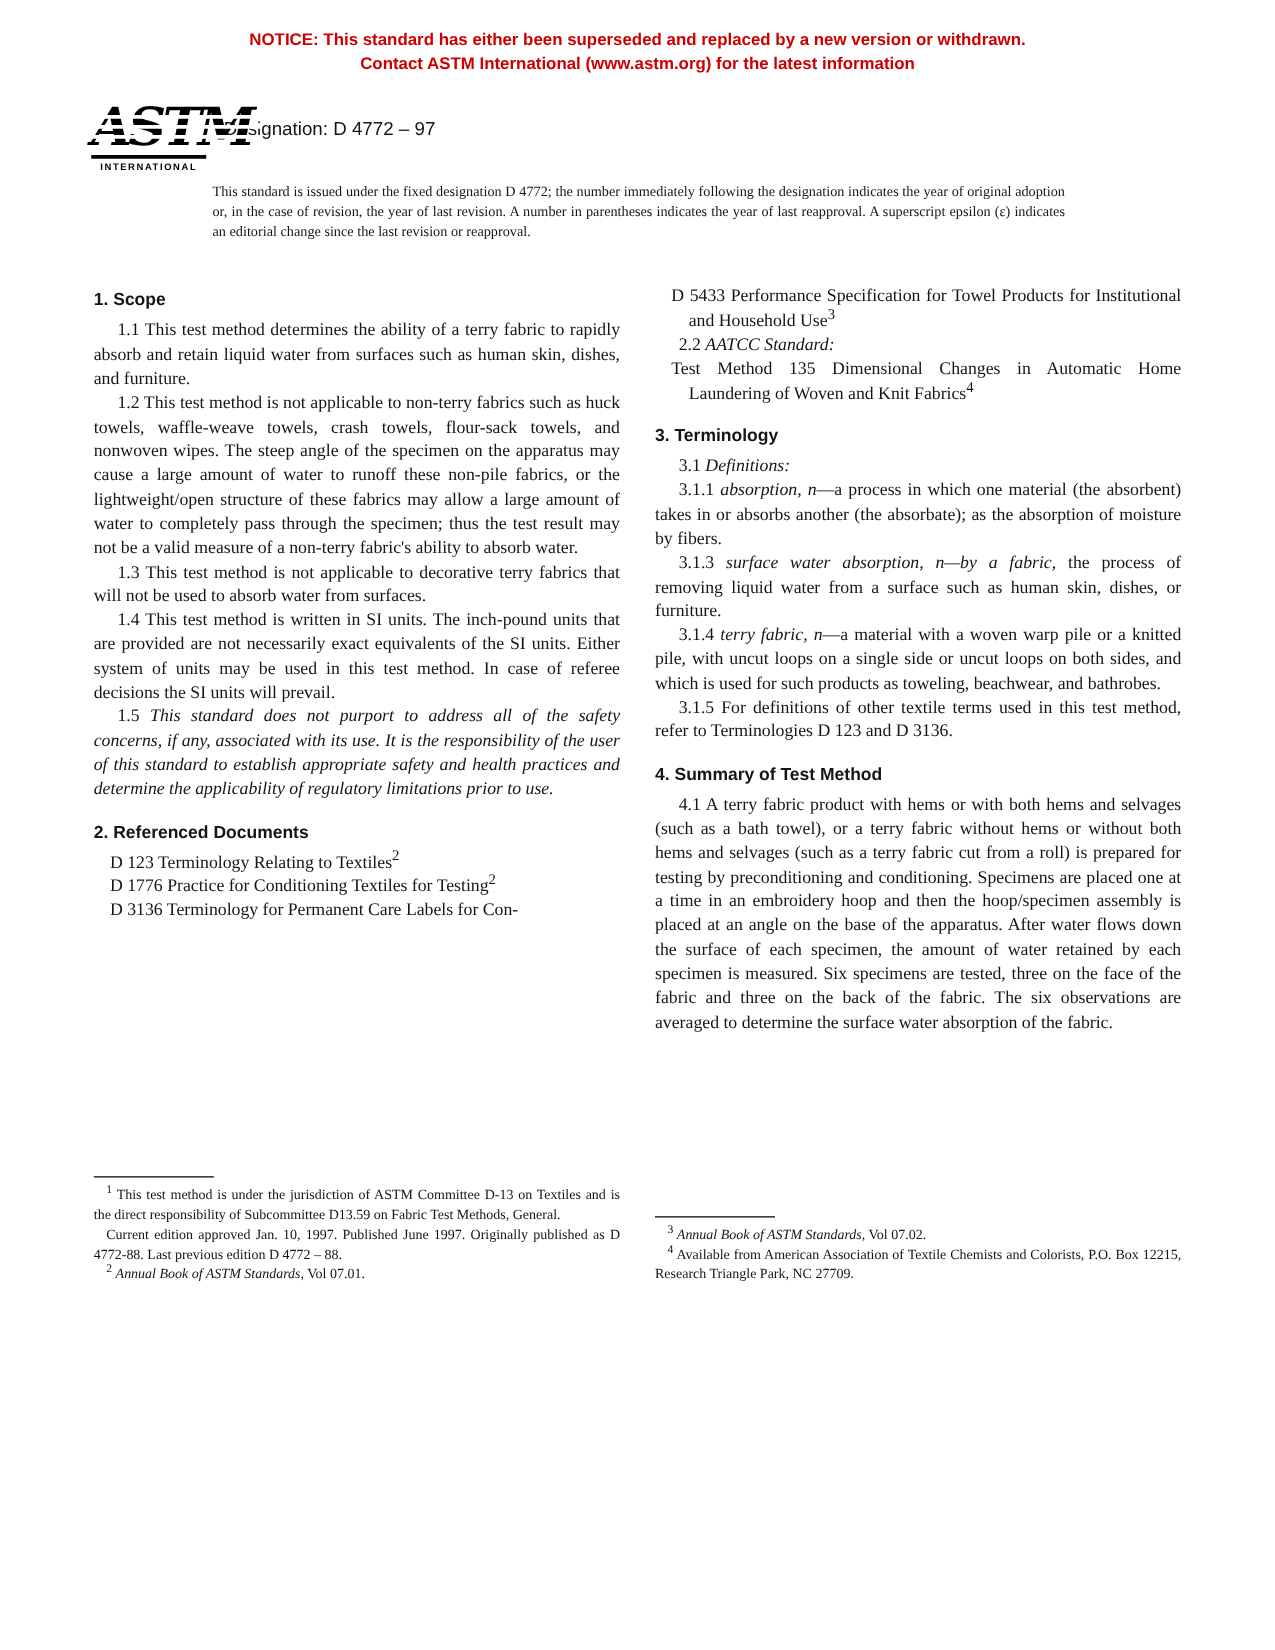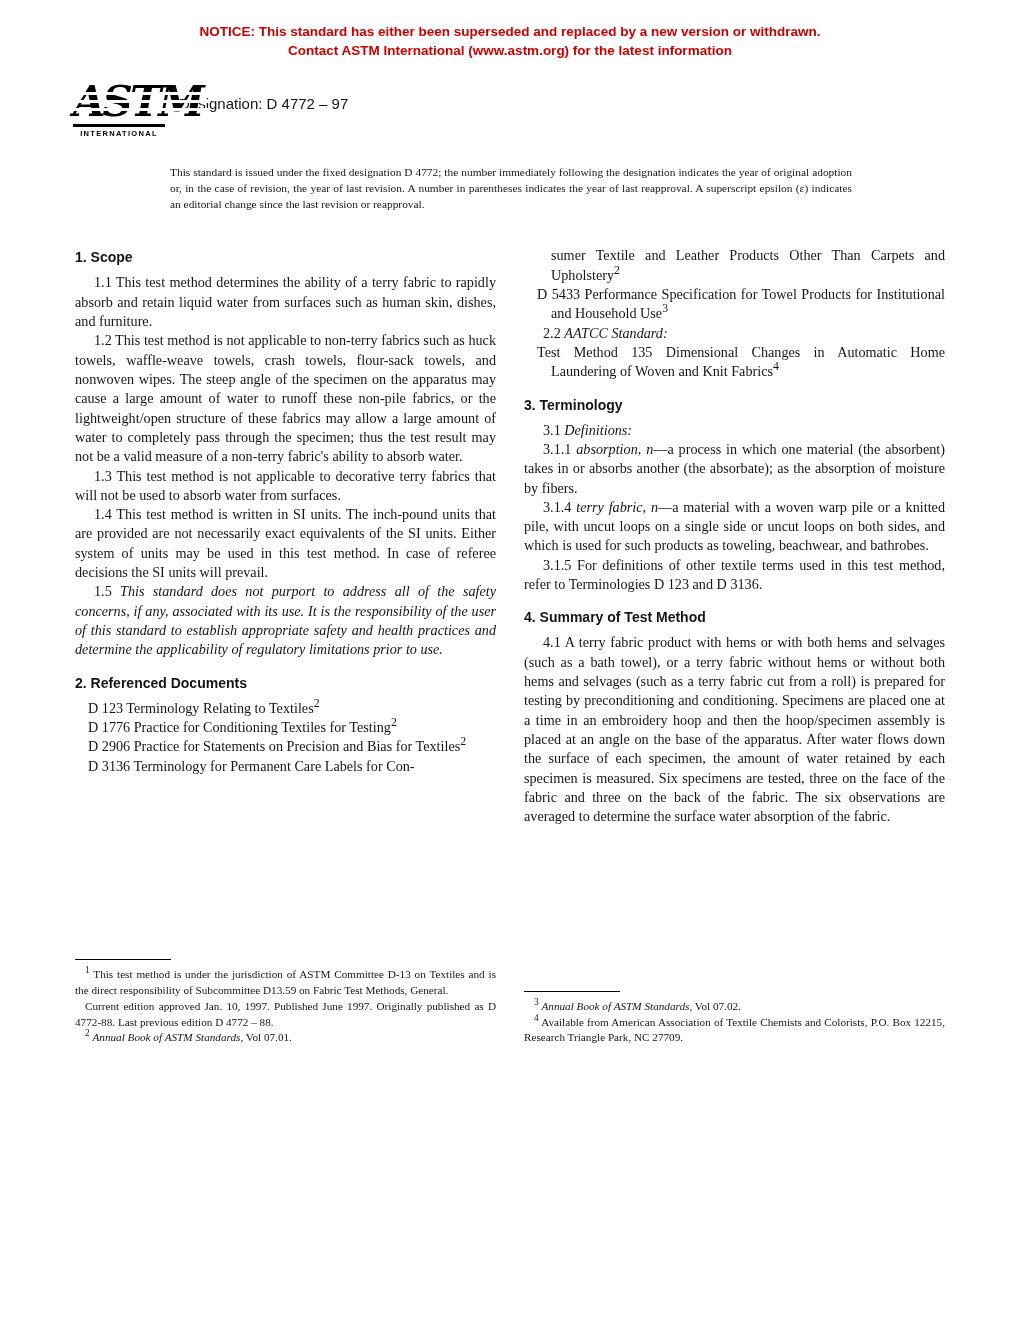--- a/index.html
+++ b/index.html
@@ -42,21 +42,21 @@
     font-family: "Liberation Sans", sans-serif;
     font-weight: 400; font-size: 15px;
   }
 
   .title-block { margin: 32px 0 0 170px; font-family: "Liberation Sans", sans-serif; font-weight: 700; }
   .title-line1 { font-size: 17px; line-height: 1.25; }
   .title-line2 { font-size: 19.5px; line-height: 1.3; }
   .title-line2 sup { font-size: 12px; vertical-align: super; }
 
   .issued-note {
-    margin: 26px 0 0 170px; width: 682px;
+    margin: 8px 0 0 170px; width: 682px;
     font-size: 11.4px; line-height: 1.42; text-align: justify;
   }
 
   .columns { display: flex; gap: 28px; margin: 34px 75px 0 75px; }
   .col {
     width: 421px; min-height: 800px;
     display: flex; flex-direction: column;
     font-size: 14.2px; line-height: 1.36; text-align: justify; justify-content: flex-end;
   }
   .sec-heading {
@@ -118,39 +118,38 @@
       <div class="sec-heading first">1.  Scope</div>
       <p class="para">1.1  This test method determines the ability of a terry fabric to rapidly absorb and retain liquid water from surfaces such as human skin, dishes, and furniture.</p>
       <p class="para">1.2  This test method is not applicable to non-terry fabrics such as huck towels, waffle-weave towels, crash towels, flour-sack towels, and nonwoven wipes. The steep angle of the specimen on the apparatus may cause a large amount of water to runoff these non-pile fabrics, or the lightweight/open structure of these fabrics may allow a large amount of water to completely pass through the specimen; thus the test result may not be a valid measure of a non-terry fabric's ability to absorb water.</p>
       <p class="para">1.3  This test method is not applicable to decorative terry fabrics that will not be used to absorb water from surfaces.</p>
       <p class="para">1.4  This test method is written in SI units. The inch-pound units that are provided are not necessarily exact equivalents of the SI units. Either system of units may be used in this test method. In case of referee decisions the SI units will prevail.</p>
       <p class="para"><span>1.5  </span><span style="font-style: italic;">This standard does not purport to address all of the safety concerns, if any, associated with its use. It is the responsibility of the user of this standard to establish appropriate safety and health practices and determine the applicability of regulatory limitations prior to use.</span></p>
 
       <div class="sec-heading">2.  Referenced Documents</div>
       <p class="ref"><span>D 123  Terminology Relating to Textiles</span><sup>2</sup></p>
       <p class="ref"><span>D 1776  Practice for Conditioning Textiles for Testing</span><sup>2</sup></p>
-      <p class="ref"><span>D 2906  Practice for Statements on Precision and Bias for Textiles</span><sup>2</sup></p>
       <p class="ref"><span>D 3136  Terminology for Permanent Care Labels for Con-</span></p>
 
       <div class="footnotes">
         <p class="fn"><sup>1</sup><span> This test method is under the jurisdiction of ASTM Committee D-13 on Textiles and is the direct responsibility of Subcommittee D13.59 on Fabric Test Methods, General.</span></p>
         <p class="fn">Current edition approved Jan. 10, 1997. Published June 1997. Originally published as D 4772-88. Last previous edition D 4772 – 88.</p>
         <p class="fn"><sup>2</sup><span> </span><span style="font-style: italic;">Annual Book of ASTM Standards,</span><span> Vol 07.01.</span></p>
       </div>
     </div>
 
     <div class="col">
-      <p class="ref-cont"><span>sumer Textile and Leather Products Other Than Carpets and Upholstery</span><sup>2</sup></p>
       <p class="ref"><span>D 5433  Performance Specification for Towel Products for Institutional and Household Use</span><sup>3</sup></p>
       <p class="para"><span>2.2  </span><span style="font-style: italic;">AATCC Standard:</span></p>
       <p class="ref"><span>Test Method 135  Dimensional Changes in Automatic Home Laundering of Woven and Knit Fabrics</span><sup>4</sup></p>
 
       <div class="sec-heading">3.  Terminology</div>
       <p class="para"><span>3.1  </span><span style="font-style: italic;">Definitions:</span></p>
       <p class="para"><span>3.1.1  </span><span style="font-style: italic;">absorption, n</span><span>—a process in which one material (the absorbent) takes in or absorbs another (the absorbate); as the absorption of moisture by fibers.</span></p>
+      <p class="para"><span>3.1.3  </span><span style="font-style: italic;">surface water absorption, n—by a fabric,</span><span> the process of removing liquid water from a surface such as human skin, dishes, or furniture.</span></p>
       <p class="para"><span>3.1.4  </span><span style="font-style: italic;">terry fabric, n</span><span>—a material with a woven warp pile or a knitted pile, with uncut loops on a single side or uncut loops on both sides, and which is used for such products as toweling, beachwear, and bathrobes.</span></p>
       <p class="para">3.1.5  For definitions of other textile terms used in this test method, refer to Terminologies D 123 and D 3136.</p>
 
       <div class="sec-heading">4.  Summary of Test Method</div>
       <p class="para">4.1  A terry fabric product with hems or with both hems and selvages (such as a bath towel), or a terry fabric without hems or without both hems and selvages (such as a terry fabric cut from a roll) is prepared for testing by preconditioning and conditioning. Specimens are placed one at a time in an embroidery hoop and then the hoop/specimen assembly is placed at an angle on the base of the apparatus. After water flows down the surface of each specimen, the amount of water retained by each specimen is measured. Six specimens are tested, three on the face of the fabric and three on the back of the fabric. The six observations are averaged to determine the surface water absorption of the fabric.</p>
 
       <div class="footnotes">
         <p class="fn"><sup>3</sup><span> </span><span style="font-style: italic;">Annual Book of ASTM Standards,</span><span> Vol 07.02.</span></p>
         <p class="fn"><sup>4</sup><span> Available from American Association of Textile Chemists and Colorists, P.O. Box 12215, Research Triangle Park, NC 27709.</span></p>
       </div>

